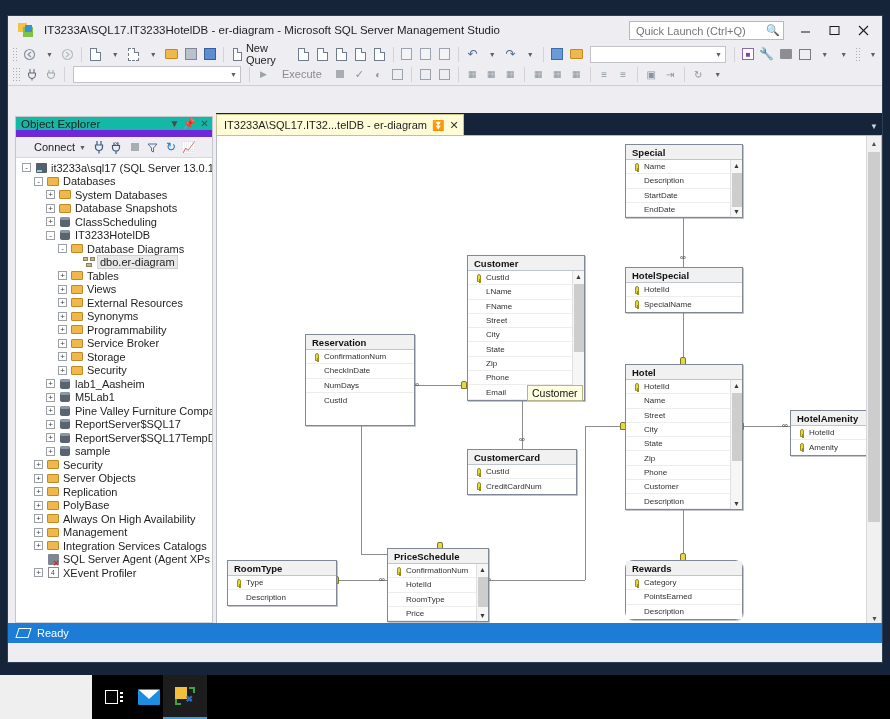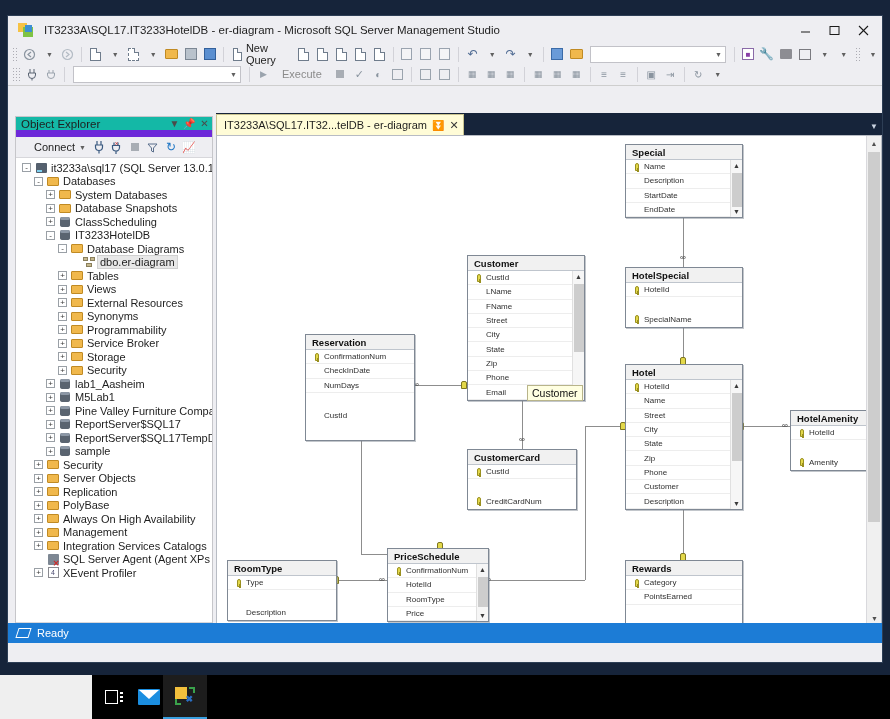--- a/index.html
+++ b/index.html
@@ -262,21 +262,21 @@
     font-weight: bold;
     font-size: 9.5px;
     color: #111;
   }
   .ertab .body { position: relative; background:#fff; }
   .row {
     height: 14.3px; display: flex; align-items: center;
     border-bottom: 1px solid #ededed;
     padding-left: 4px;
   }
-  .row:last-child { border-bottom: none; margin-top: 15px; }
+  .row:last-child { border-bottom: none; }
   .keycell { width: 14px; flex: 0 0 auto; display:flex; align-items:center; justify-content:center;}
   .key {
     width: 4px; height: 8px; background: #e3d84a;
     border: 1px solid #9a9020;
     border-radius: 2px 2px 0 0;
     position: relative;
   }
   .key:after {
     content:""; position:absolute; left:1px; top:4px;
     width:2px; height:4px; background:#9a9020;
@@ -359,20 +359,24 @@
   <div class="win-outer">
 
     <div class="titlebar">
       <div class="app-icon">
         <div class="sq1"></div>
           <div class="sq2"></div>
           <div class="sq3"></div>
       </div>
       <div class="title-text">IT3233A\SQL17.IT3233HotelDB - er-diagram - Microsoft SQL Server Management Studio</div>
 
+      <div class="quicklaunch">
+        <input placeholder="Quick Launch (Ctrl+Q)" style="">
+        <span class="ql-search">🔍</span>
+      </div>
 
       <div class="win-btns">
         <div class="win-btn">
           <svg width="11" height="11">
               <line x1="1" y1="7" x2="10" y2="7" stroke="#1b1b1b" stroke-width="1"></line>
             </svg>
         </div>
         <div class="win-btn">
           <svg width="11" height="11">
               <rect x="1" y="1.5" width="9" height="8" fill="none" stroke="#1b1b1b" stroke-width="1"></rect>
@@ -1151,21 +1155,21 @@
                     <span class="keycell"></span>
                     <span class="fname">Price</span>
                   </div>
                   <div class="sbar">
                     <span class="u">▲</span>
                     <span class="tk" style="top:13px;height:30px;"></span>
                     <span class="d" style="position:absolute;bottom:0;">▼</span>
                   </div>
                 </div>
               </div>
-              <div class="ertab" style="left: 408px; top: 424px; width: 118px;">
+              <div class="ertab" style="left: 408px; top: 424px; width: 118px; border-radius: 8px;">
                 <div class="hd">Rewards</div>
                 <div class="body">
                   <div class="row">
                     <span class="keycell">
                       <span class="key"></span>
                     </span>
                     <span class="fname">Category</span>
                   </div>
                   <div class="row">
                     <span class="keycell"></span>

